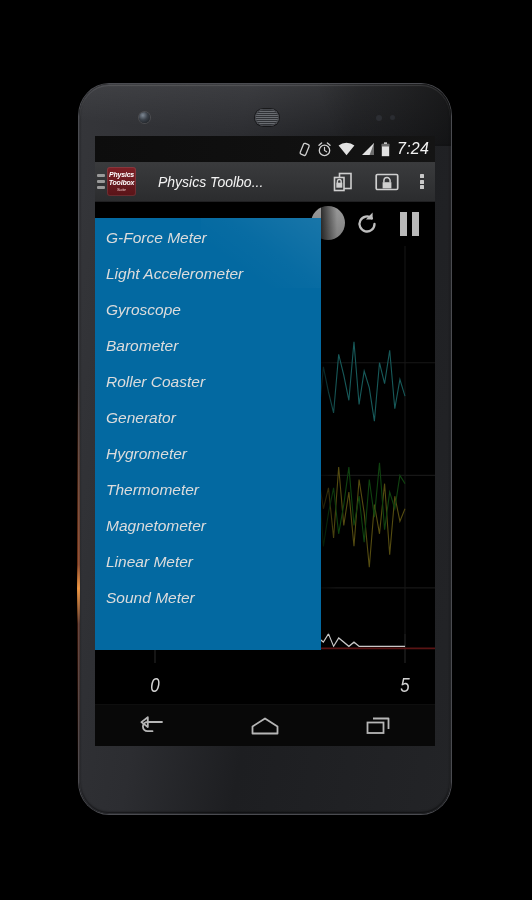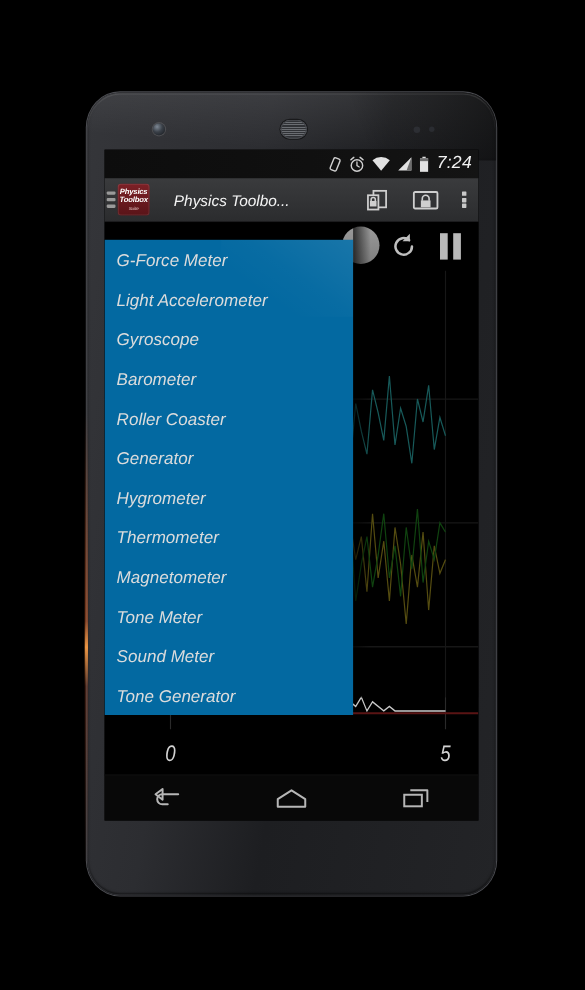--- a/index.html
+++ b/index.html
@@ -304,26 +304,23 @@
             <div class="drawer-item">
               <span>Hygrometer</span>
             </div>
             <div class="drawer-item">
               <span>Thermometer</span>
             </div>
             <div class="drawer-item">
               <span>Magnetometer</span>
             </div>
             <div class="drawer-item">
-              <span>Tone Meter</span>
+              <span>Linear Meter</span>
             </div>
             <div class="drawer-item">
               <span>Sound Meter</span>
-            </div>
-            <div class="drawer-item">
-              <span>Tone Generator</span>
             </div>
           </div>
       </div>
 
     </div>
   </div>
 </div>
 
 </body></html>

